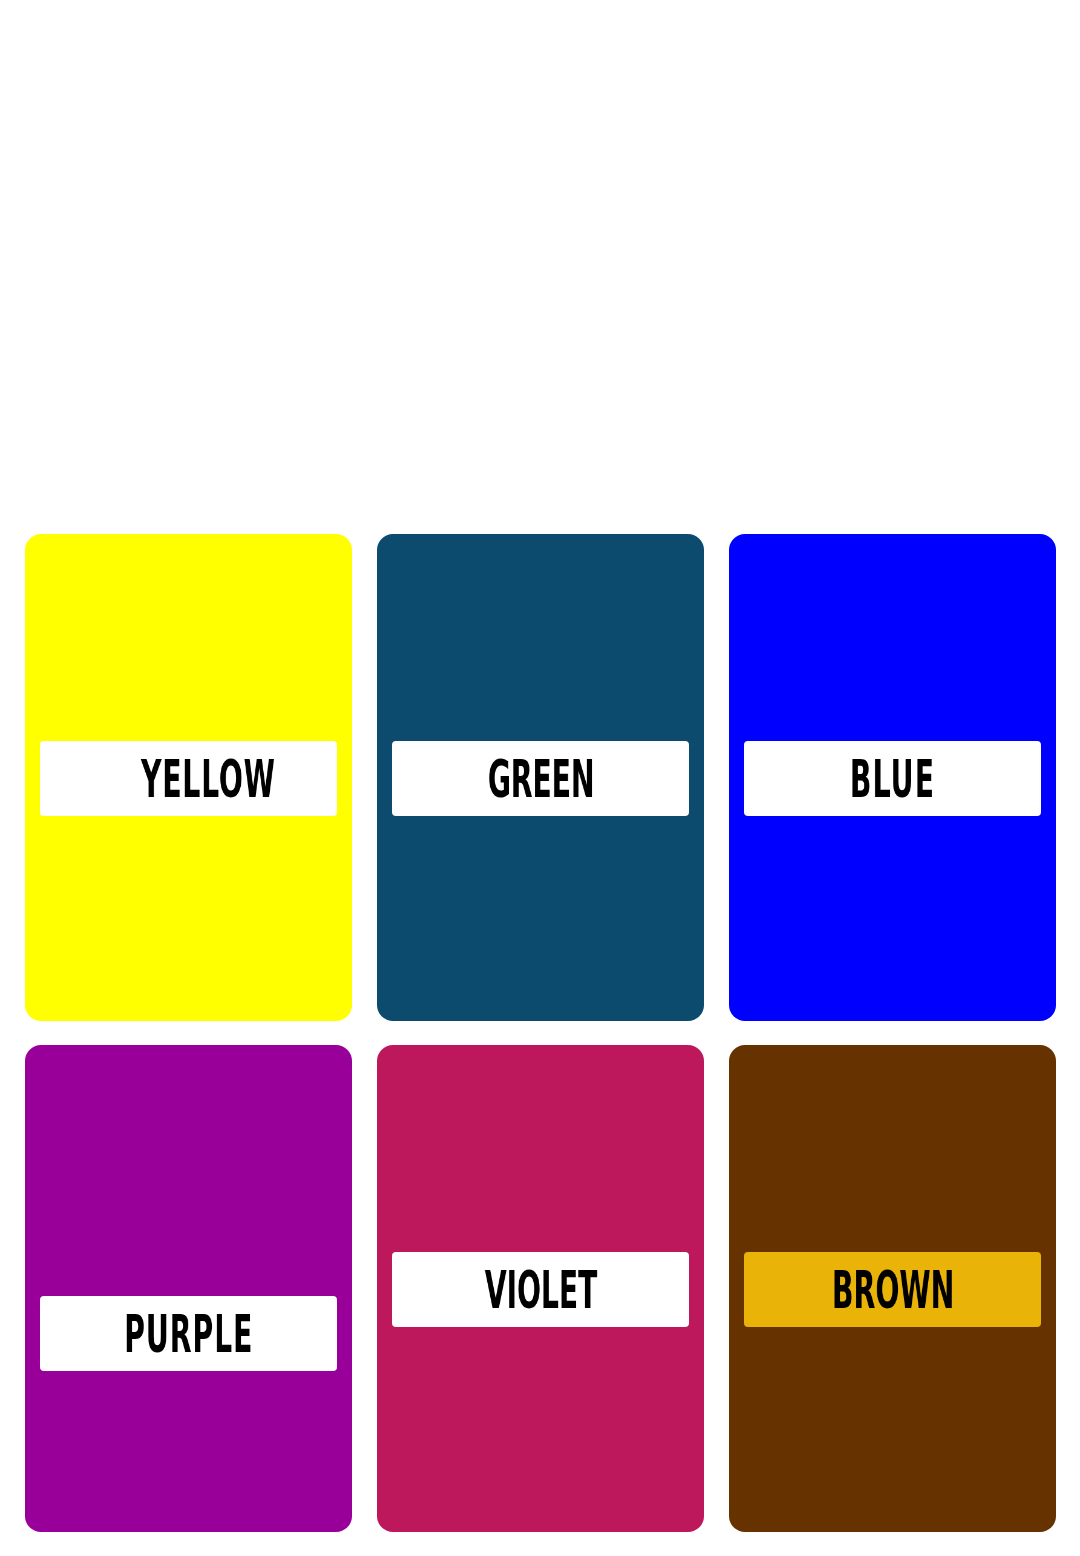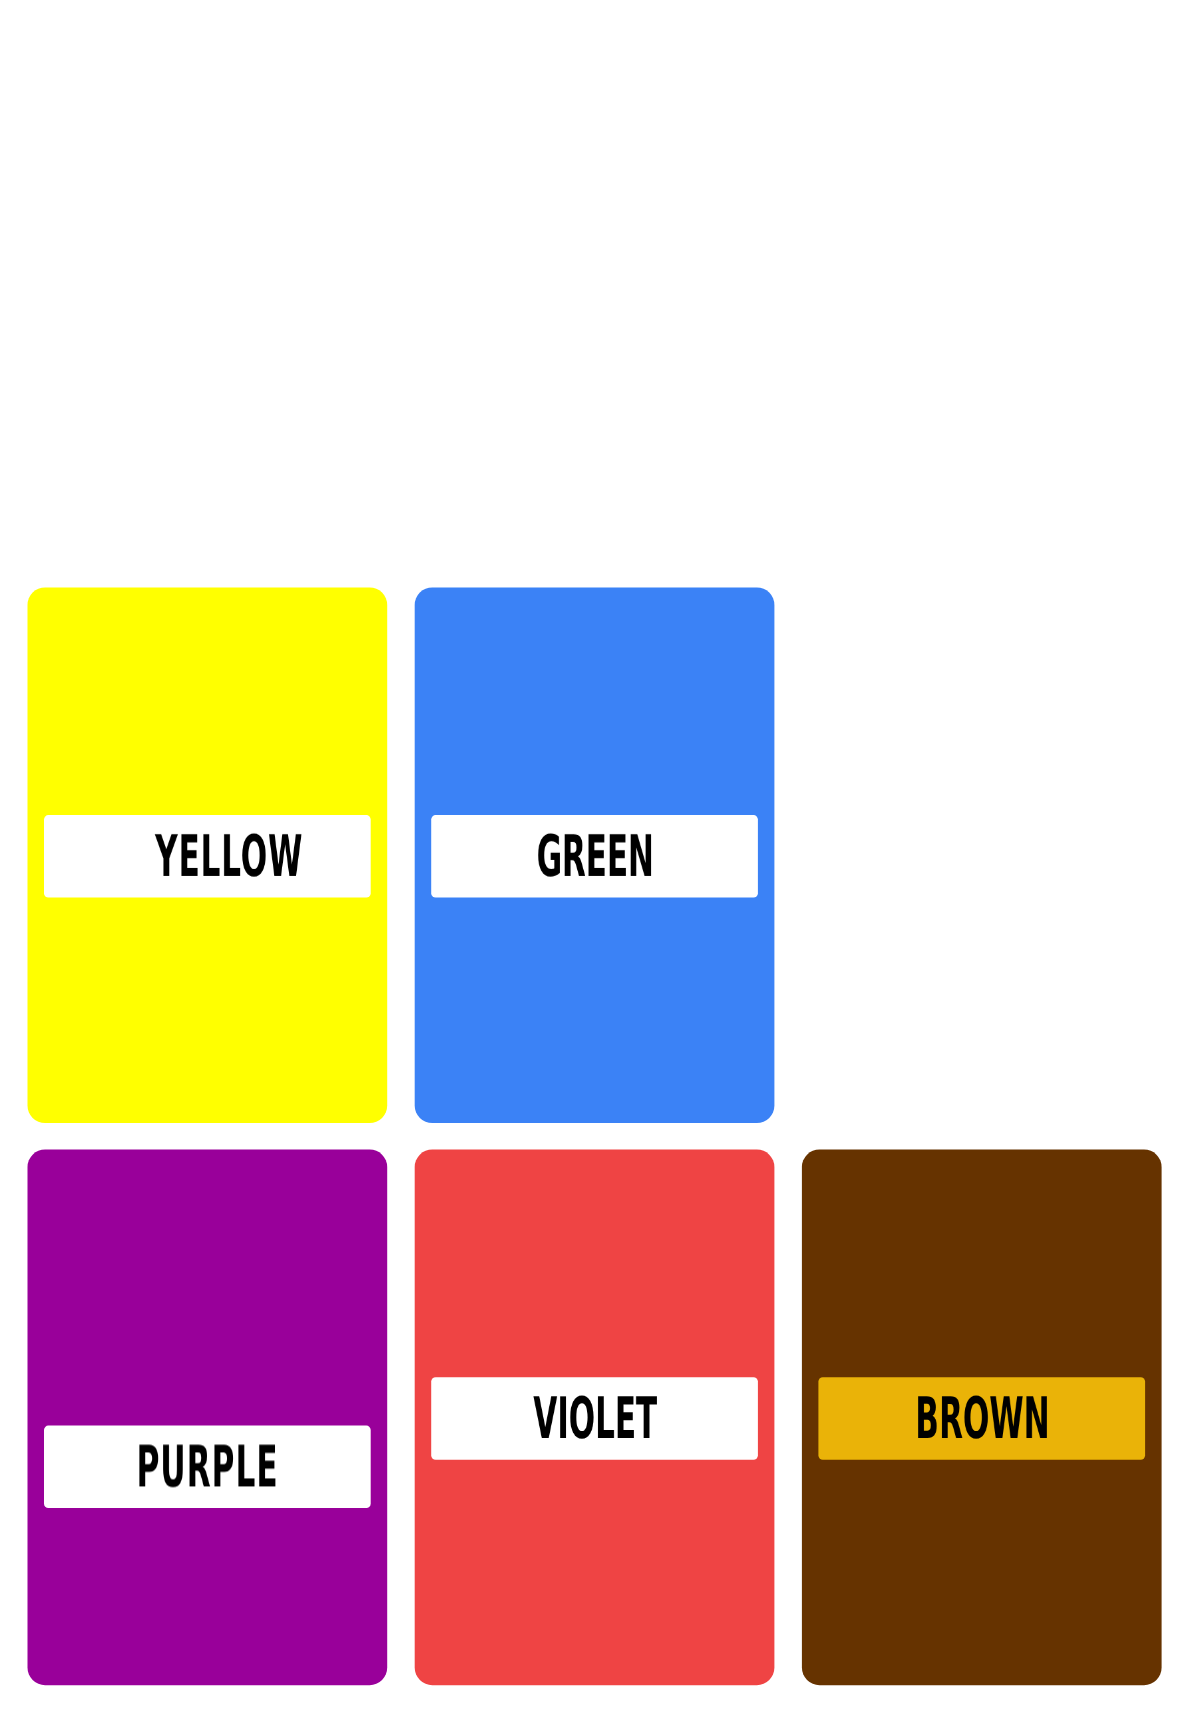--- a/index.html
+++ b/index.html
@@ -48,31 +48,36 @@
 </style>
 </head>
 <body>
 
 <div class="sheet">
   <div class="card card-yellow" style="background-color: rgb(255, 255, 0);">
     <div class="label" style="background-color: rgb(255, 255, 255); padding-left: 36px;">
       <span class="label-text" style="color: rgb(0, 0, 0);">YELLOW</span>
     </div>
   </div>
-  <div class="card card-green" style="background-color: #3b82f6;">
+  <div class="card card-green" style="background-color: #0c4a6e;">
     <div class="label" style="background-color: rgb(255, 255, 255);">
       <span class="label-text" style="color: rgb(0, 0, 0);">GREEN</span>
+    </div>
+  </div>
+  <div class="card card-blue" style="background-color: rgb(0, 0, 255);">
+    <div class="label" style="background-color: rgb(255, 255, 255);">
+      <span class="label-text" style="color: rgb(0, 0, 0);">BLUE</span>
     </div>
   </div>
   <div class="card card-purple" style="background-color: rgb(153, 0, 154);">
     <div class="label" style="background-color: rgb(255, 255, 255); margin-top: 44px;">
       <span class="label-text" style="color: rgb(0, 0, 0);">PURPLE</span>
     </div>
   </div>
-  <div class="card card-violet" style="background-color: #ef4444; text-align: right;">
+  <div class="card card-violet" style="background-color: #be185d; text-align: right;">
     <div class="label" style="background-color: rgb(255, 255, 255);">
       <span class="label-text" style="color: rgb(0, 0, 0);">VIOLET</span>
     </div>
   </div>
   <div class="card card-brown" style="background-color: rgb(102, 51, 0);">
     <div class="label" style="background-color: #eab308;">
       <span class="label-text" style="color: rgb(0, 0, 0);">BROWN</span>
     </div>
   </div>
 </div>

